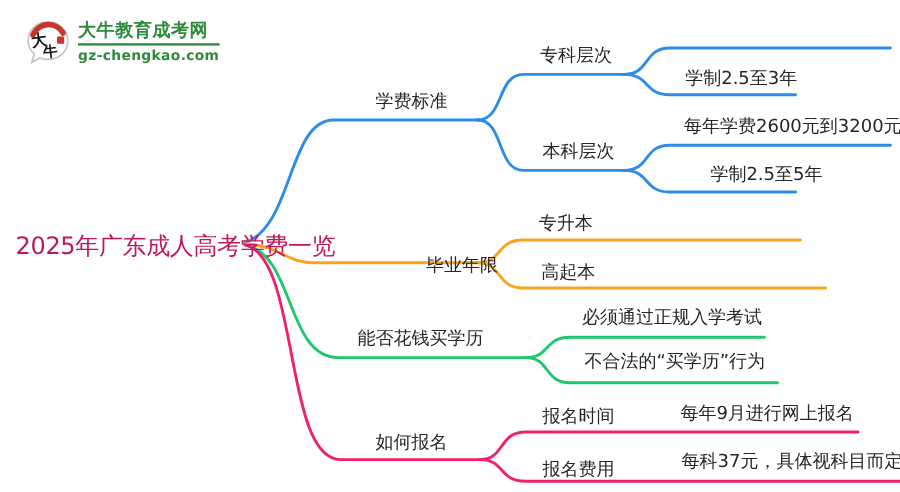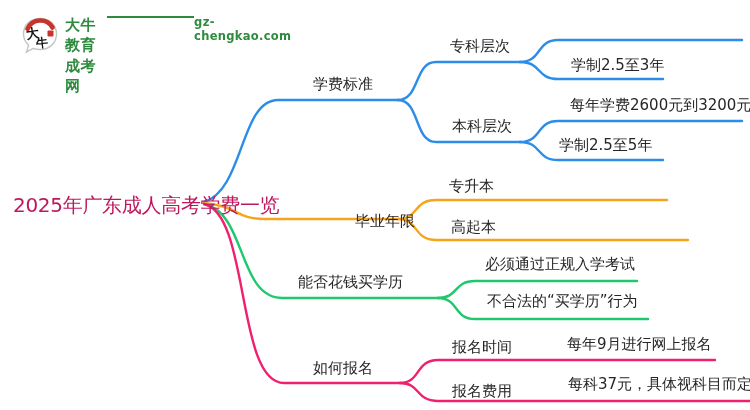--- a/index.html
+++ b/index.html
@@ -7,21 +7,21 @@
     position:relative;width:750px;height:410px;background:#ffffff;overflow:hidden;
     font-family:"DejaVu Sans","Liberation Sans",sans-serif;
   }
   .lines{position:absolute;left:0;top:0;width:750px;height:410px;}
   .node{
     position:absolute;white-space:nowrap;color:#262626;font-size:15px;line-height:1.35;
   }
   .central{font-size:20px;color:#be185d;font-weight:500;letter-spacing:-0.3px;}
   .logo{position:absolute;left:20px;top:15px;display:flex;align-items:flex-start;}
   .logo-icon{width:40px;height:40px;flex:0 0 auto;}
-  .logo-text{margin-left:5px;display:flex;flex-direction:row;}
+  .logo-text{margin-left:5px;display:flex;flex-direction:column;}
   .logo-title{color:#2e8b3e;font-weight:bold;font-size:15px;letter-spacing:0.5px;line-height:1.35;}
   .logo-divider{height:2px;background:#2e8b3e;margin:1px 0 1px 0;width:100%;}
   .logo-domain{color:#2e8b3e;font-weight:bold;font-size:11.5px;letter-spacing:0.3px;}
 </style>
 </head>
 <body>
 
 <div class="stage">
 
   <svg class="lines" viewBox="0 0 750 410" fill="none" stroke-linecap="round" stroke-width="2.4">
@@ -62,21 +62,21 @@
     </div>
   </div>
 
   <div class="node central" style="left:13px;top:192px;">2025年广东成人高考学费一览</div>
 
   <div class="node" style="left:313px;top:74px;">学费标准</div>
   <div class="node" style="left:450px;top:36px;">专科层次</div>
   <div class="node" style="left:571px;top:55px;">学制2.5至3年</div>
   <div class="node" style="left:452px;top:116px;text-align:right;">本科层次</div>
   <div class="node" style="left:570px;top:95px;">每年学费2600元到3200元</div>
-  <div class="node" style="left:559px;top:135px;">学制2.5至5年</div>
+  <div class="node" style="left:592px;top:135px;">学制2.5至5年</div>
 
   <div class="node" style="left:311px;top:211px;margin-left:44px;">毕业年限</div>
   <div class="node" style="left:449px;top:176px;">专升本</div>
   <div class="node" style="left:451px;top:217px;text-align:right;">高起本</div>
 
   <div class="node" style="left:485px;top:254px;">必须通过正规入学考试</div>
   <div class="node" style="left:298px;top:272px;">能否花钱买学历</div>
   <div class="node" style="left:487px;top:291px;">不合法的“买学历”行为</div>
 
   <div class="node" style="left:313px;top:358px;">如何报名</div>

